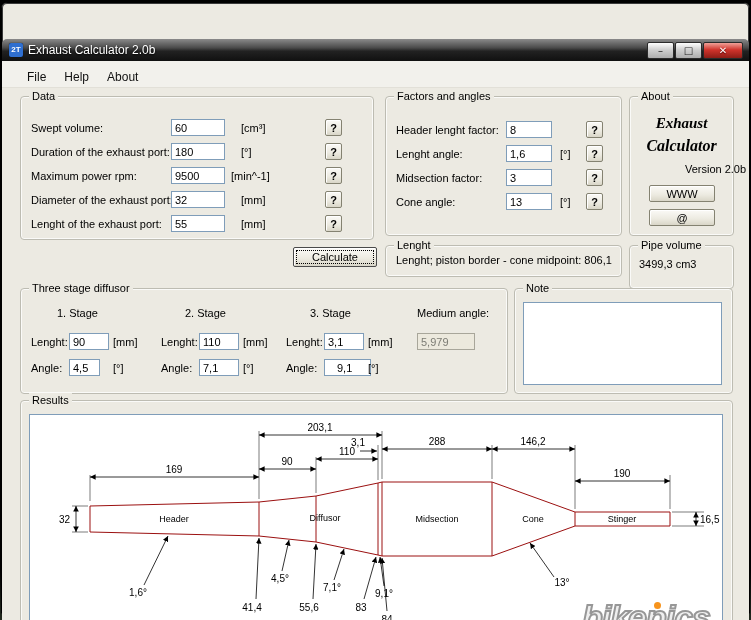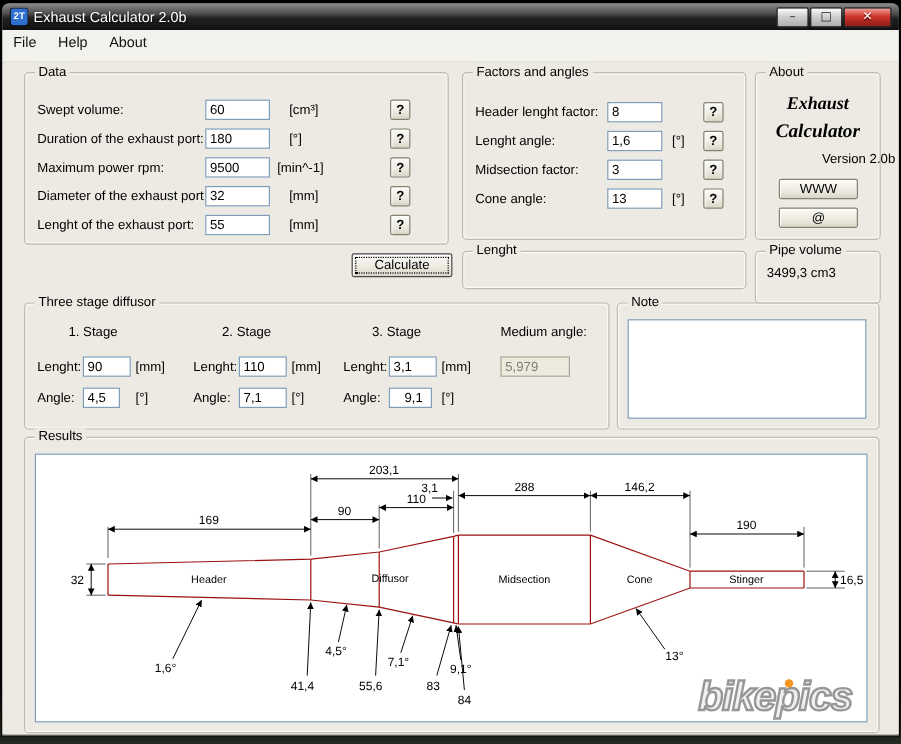--- a/index.html
+++ b/index.html
@@ -13,21 +13,21 @@
   .window{
     position:absolute;left:1px;top:2px;width:747px;height:610px;
     border:1px solid #000;border-radius:6px 6px 0 0;
     background:var(--client_bg,#eceae2);
     box-shadow:0 0 0 1px #3a3a3a inset;
   }
   
   .titlebar{
     position:relative;height:22px;border-radius:5px 5px 0 0;
     background:linear-gradient(180deg,#8a8a8a 0%,#4a4a4a 40%,#222 55%,#101010 100%);
-    display:flex;align-items:center;padding:0 4px;
+    display:flex;align-items:center;padding:0 4px;margin-top:36px;
   }
   .app-icon{
     width:14px;height:14px;margin:0 5px 0 3px;border-radius:2px;
     background:var(--icon_blue,#2f6fd0);
     color:#fff;font-size:8px;font-weight:bold;line-height:14px;text-align:center;
     box-shadow:0 0 1px #000;
   }
   .title{color:#fff;font-size:12px;text-shadow:0 1px 2px #000;flex:1;}
   .winbtns{display:flex;gap:1px;margin-right:2px;}
   .wbtn{
@@ -36,21 +36,21 @@
     font-size:10px;line-height:13px;color:#222;padding:0;cursor:pointer;
     font-family:"DejaVu Sans",sans-serif;
   }
   .wbtn.close{
     width:40px;color:#fff;
     background:linear-gradient(180deg,#f0a198,var(--close_red,#d0342c) 45%,#8d1d16);
     text-shadow:0 1px 1px #500;
   }
   
   .menubar{
-    height:26px;background:#f2f1ec;display:flex;align-items:flex-start;padding-left:0;
+    height:26px;background:#f2f1ec;display:flex;align-items:flex-end;padding-left:16px;
     border-bottom:1px solid #e2e0d8;
   }
   .menu-item{font-size:12px;color:#111;padding:3px 9px;cursor:default;}
   
   .client{position:relative;height:560px;background:var(--client_bg,#eceae2);}
   .group{
     position:absolute;border:1px solid #bdbcb2;border-radius:4px;
     box-shadow:inset 0 0 0 1px rgba(255,255,255,.75);
   }
   .legend{
@@ -188,20 +188,21 @@
       <span class="legend">About</span>
       <div class="bigserif" style="top:18px;font-size:15px;">Exhaust</div>
       <div class="bigserif" style="top:40px;font-size:16px;">Calculator</div>
       <div class="stext" style="top:66px;width:100%;text-align:center;margin-left:34px;">Version 2.0b</div>
       <button class="btn" style="left:19px;top:88px;width:66px;height:17px;">WWW</button>
       <button class="btn" style="left:19px;top:112px;width:66px;height:17px;">@</button>
     </div>
 
     <div class="group" style="left:383px;top:157px;width:235px;height:30px;">
       <span class="legend">Lenght</span>
+      <span class="stext" style="left:10px;top:8px;">Lenght; piston border - cone midpoint:  806,1</span>
     </div>
 
     <div class="group" style="left:627px;top:157px;width:103px;height:42px;">
       <span class="legend">Pipe volume</span>
       <span class="stext" style="left:9px;top:12px;">3499,3 cm3</span>
     </div>
 
     <div class="group" style="left:18px;top:200px;width:486px;height:104px;">
       <span class="legend">Three stage diffusor</span>
       <span class="stext" style="left:36px;top:18px;">1. Stage</span>
@@ -220,21 +221,21 @@
       <span class="stext" style="left:347px;top:47px;">[mm]</span>
       <input class="tb" style="left: 396px; top: 44px; width: 58px;" disabled="" value="5,979">
 
       <span class="stext" style="left:10px;top:73px;">Angle:</span>
       <input class="tb" style="left: 48px; top: 70px; width: 31px;" value="4,5">
       <span class="stext" style="left:92px;top:73px;">[°]</span>
       <span class="stext" style="left:140px;top:73px;">Angle:</span>
       <input class="tb" style="left: 178px; top: 70px; width: 40px;" value="7,1">
       <span class="stext" style="left:222px;top:73px;">[°]</span>
       <span class="stext" style="left:265px;top:73px;">Angle:</span>
-      <input class="tb" style="left: 303px; top: 70px; width: 36px; padding-left: 12px;" value="9,1">
+      <input class="tb" style="left: 303px; top: 70px; width: 47px; padding-left: 12px;" value="9,1">
       <span class="stext" style="left:347px;top:73px;">[°]</span>
     </div>
 
     <div class="group" style="left:512px;top:200px;width:217px;height:104px;">
       <span class="legend">Note</span>
       <textarea class="whitebox" style="left: 8px; top: 13px; width: 199px; height: 83px;"></textarea>
     </div>
 
     <div class="group" style="left:18px;top:312px;width:711px;height:245px;">
       <span class="legend">Results</span>

